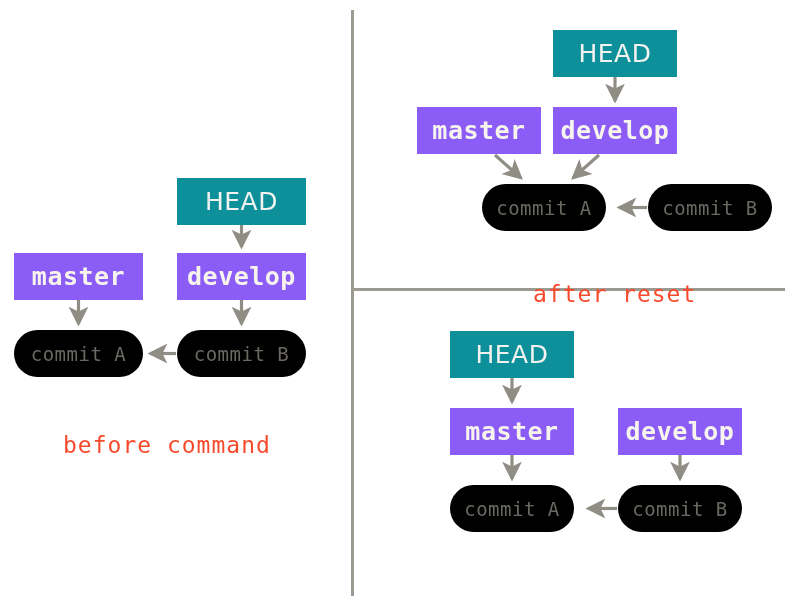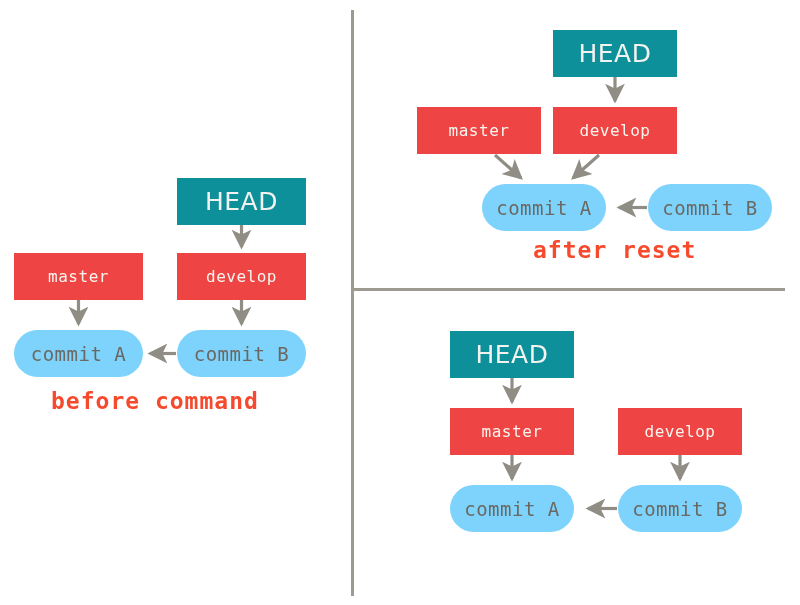--- a/index.html
+++ b/index.html
@@ -36,40 +36,42 @@
     letter-spacing: 0.5px;
     white-space: nowrap;
   }
   .node-head {
     background: #0d9099;
     color: #f2f2f0;
     font-size: 25px;
     font-family: "DejaVu Sans", "Liberation Sans", sans-serif;
   }
   .node-branch {
-    background: #ef4444;
+    background: #8b5cf6;
     color: #f7f4ee;
-    font-size: 16px;
+    font-size: 25px;
+    font-weight: bold;
   }
   .node-commit {
-    background: #7dd3fc;
+    background: #000000;
     color: #6b6862;
     font-size: 19px;
     border-radius: 26px;
   }
 
   
   .caption {
     position: absolute;
     color: #f74a2c;
     font-size: 23px;
-    font-weight: bold;
+    font-weight: normal;
     letter-spacing: 1px;
     white-space: nowrap;
     font-family: "DejaVu Sans Mono", "Liberation Mono", monospace;
+    margin-top: 44px;
   }
 
   
   #arrows {
     position: absolute;
     left: 0;
     top: 0;
     width: 800px;
     height: 605px;
     pointer-events: none;
@@ -94,21 +96,21 @@
   <div class="node node-head" style="left:177px; top:178px; width:129px; height:47px;">HEAD</div>
 
   <div class="node node-branch" style="left:14px; top:253px; width:129px; height:47px;">master</div>
 
   <div class="node node-branch" style="left:177px; top:253px; width:129px; height:47px;">develop</div>
 
   <div class="node node-commit" style="left:14px; top:330px; width:129px; height:47px;">commit A</div>
 
   <div class="node node-commit" style="left:177px; top:330px; width:129px; height:47px;">commit B</div>
 
-  <div class="caption" style="left:51px; top:388px;">before command</div>
+  <div class="caption" style="left:63px; top:388px;">before command</div>
 
   <div class="node node-head" style="left:553px; top:30px; width:124px; height:47px;">HEAD</div>
 
   <div class="node node-branch" style="left:417px; top:107px; width:124px; height:47px;">master</div>
 
   <div class="node node-branch" style="left:553px; top:107px; width:124px; height:47px;">develop</div>
 
   <div class="node node-commit" style="left:482px; top:184px; width:124px; height:47px;">commit A</div>
 
   <div class="node node-commit" style="left:648px; top:184px; width:124px; height:47px;">commit B</div>

